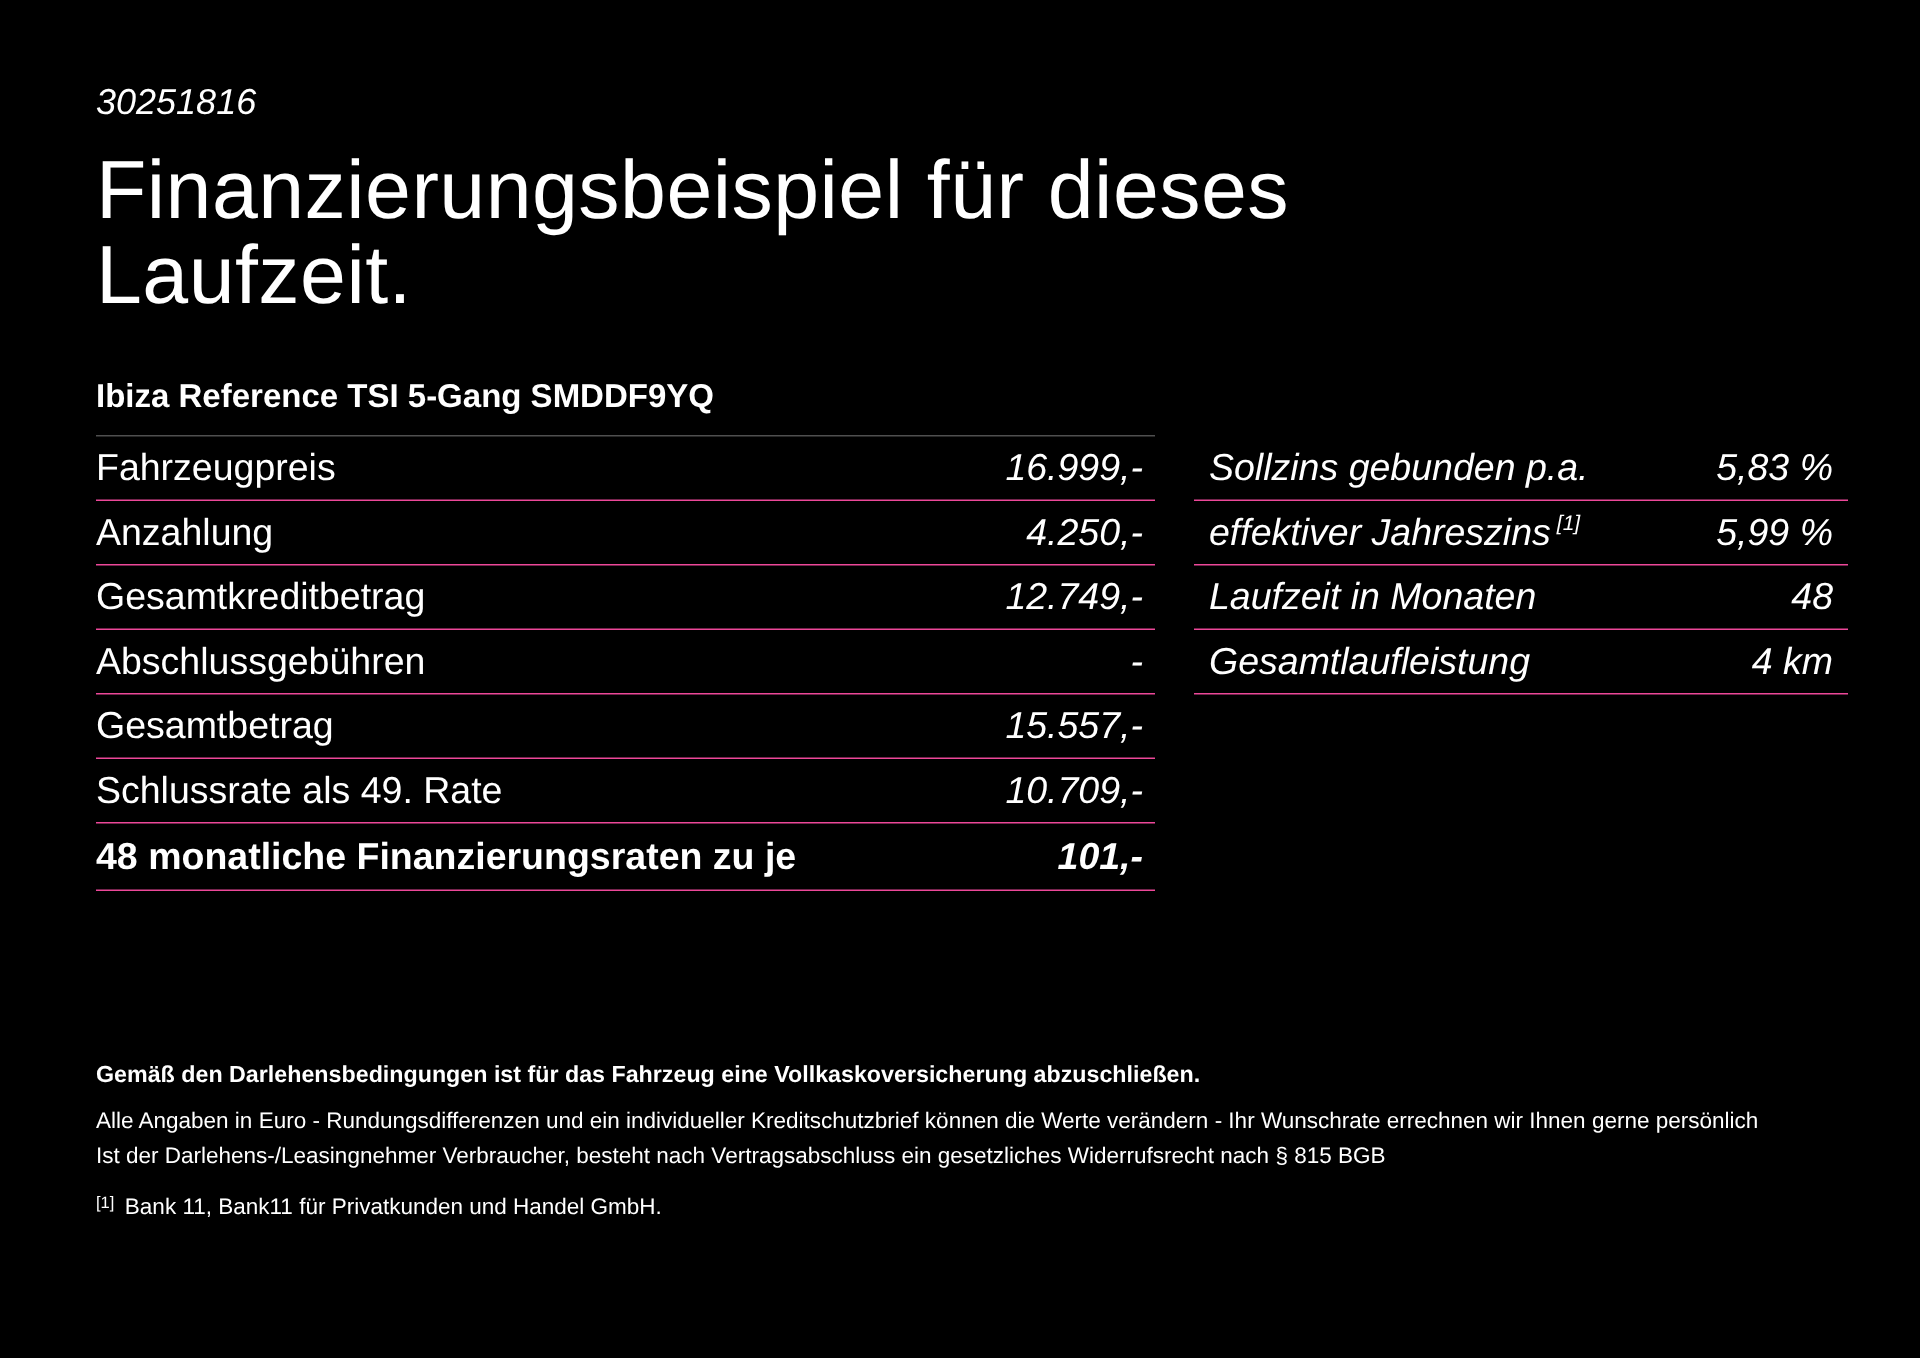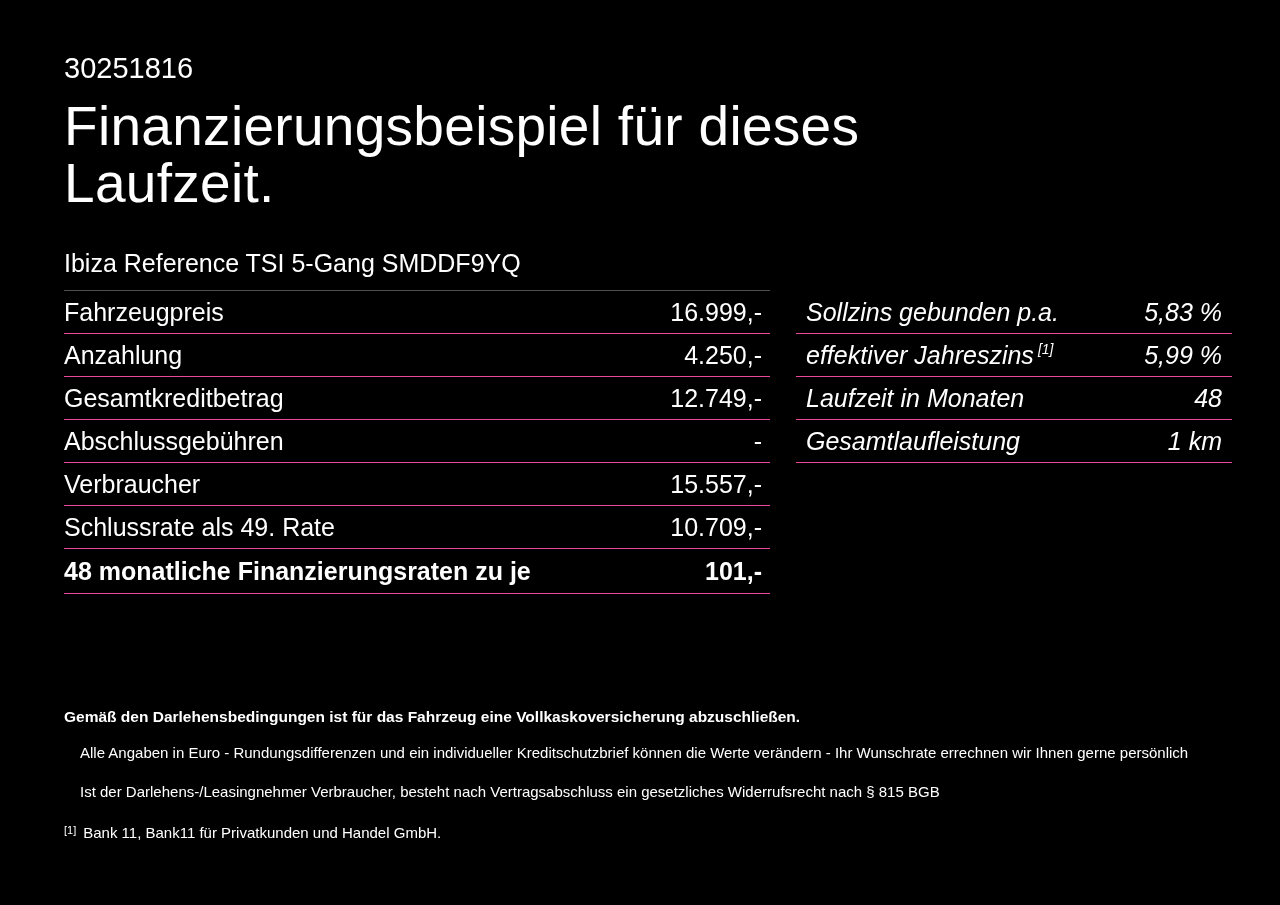--- a/index.html
+++ b/index.html
@@ -12,23 +12,24 @@
     height: 905px;
     overflow: hidden;
     color: #ffffff;
     font-family: "Liberation Sans", "DejaVu Sans", sans-serif;
     -webkit-font-smoothing: antialiased;
   }
   .content {
     padding: 55px 48px 0 64px;
   }
   .doc-id {
-    font-size: 29px;
+    font-size: 24px;
     line-height: 27px;
     font-weight: 400;
+    font-style: italic;
   }
   .page-title {
     margin: 16px 0 0 0;
     font-size: 55px;
     line-height: 57px;
     font-weight: 400;
     letter-spacing: 0.3px;
   }
   .columns {
     display: flex;
@@ -39,42 +40,43 @@
     width: 706px;
     flex: 0 0 706px;
   }
   .right-col {
     width: 436px;
     flex: 0 0 436px;
     margin-left: 26px;
     margin-top: 43px;
   }
   .vehicle-heading {
-    font-size: 25px;
+    font-size: 22px;
     line-height: 31px;
     padding-bottom: 11px;
     border-bottom: 1px solid #4f4f4f;
-    font-weight: 400;
+    font-weight: 700;
   }
   .trow {
     display: flex;
     justify-content: space-between;
     align-items: center;
     height: 42px;
     border-bottom: 1px solid #ec4899;
     font-size: 25px;
     font-weight: 400;
   }
   .trow.bold {
     font-weight: 700;
     height: 44px;
   }
   .left-col .trow .row-value {
     padding-right: 8px;
     white-space: nowrap;
+    font-style: italic;
   }
   .right-col .trow {
     padding: 0 10px;
     font-style: italic;
   }
   .row-label sup {
     font-size: 14px;
     line-height: 0;
     margin-left: 4px;
   }
@@ -83,21 +85,21 @@
     font-size: 15px;
     line-height: 23px;
   }
   .footer .insurance-note {
     font-size: 15.5px;
     font-weight: 700;
     line-height: 17px;
     margin: 0 0 11px 0;
   }
   .footer .disclaimer {
-    margin: 16px;
+    margin: 0;
     font-weight: 400;
   }
   .footer .footnote {
     margin: 9px 0 0 0;
     font-size: 15px;
     font-weight: 400;
   }
   .footnote .fn-marker {
     font-size: 11px;
     vertical-align: 4px;
@@ -129,21 +131,21 @@
         </div>
           <div class="trow">
           <span class="row-label"><span>Gesamtkreditbetrag</span></span>
           <span class="row-value">12.749,-</span>
         </div>
           <div class="trow">
           <span class="row-label"><span>Abschlussgebühren</span></span>
           <span class="row-value">-</span>
         </div>
           <div class="trow">
-          <span class="row-label"><span>Verbraucher</span></span>
+          <span class="row-label"><span>Gesamtbetrag</span></span>
           <span class="row-value">15.557,-</span>
         </div>
           <div class="trow">
           <span class="row-label"><span>Schlussrate als 49. Rate</span></span>
           <span class="row-value">10.709,-</span>
         </div>
           <div class="trow bold">
           <span class="row-label"><span>48 monatliche Finanzierungsraten zu je</span></span>
           <span class="row-value">101,-</span>
         </div>
@@ -160,21 +162,21 @@
           <div class="trow">
           <span class="row-label"><span>effektiver Jahreszins</span><sup>[1]</sup></span>
           <span class="row-value">5,99 %</span>
         </div>
           <div class="trow">
           <span class="row-label"><span>Laufzeit in Monaten</span></span>
           <span class="row-value">48</span>
         </div>
           <div class="trow">
           <span class="row-label"><span>Gesamtlaufleistung</span></span>
-          <span class="row-value">1 km</span>
+          <span class="row-value">4 km</span>
         </div>
         </div>
     </div>
 
   </div>
 
   <div class="footer">
     <p class="insurance-note">Gemäß den Darlehensbedingungen ist für das Fahrzeug eine Vollkaskoversicherung abzuschließen.</p>
     <p class="disclaimer">Alle Angaben in Euro - Rundungsdifferenzen und ein individueller Kreditschutzbrief können die Werte verändern - Ihr Wunschrate errechnen wir Ihnen gerne persönlich</p>
     <p class="disclaimer">Ist der Darlehens-/Leasingnehmer Verbraucher, besteht nach Vertragsabschluss ein gesetzliches Widerrufsrecht nach § 815 BGB</p>

